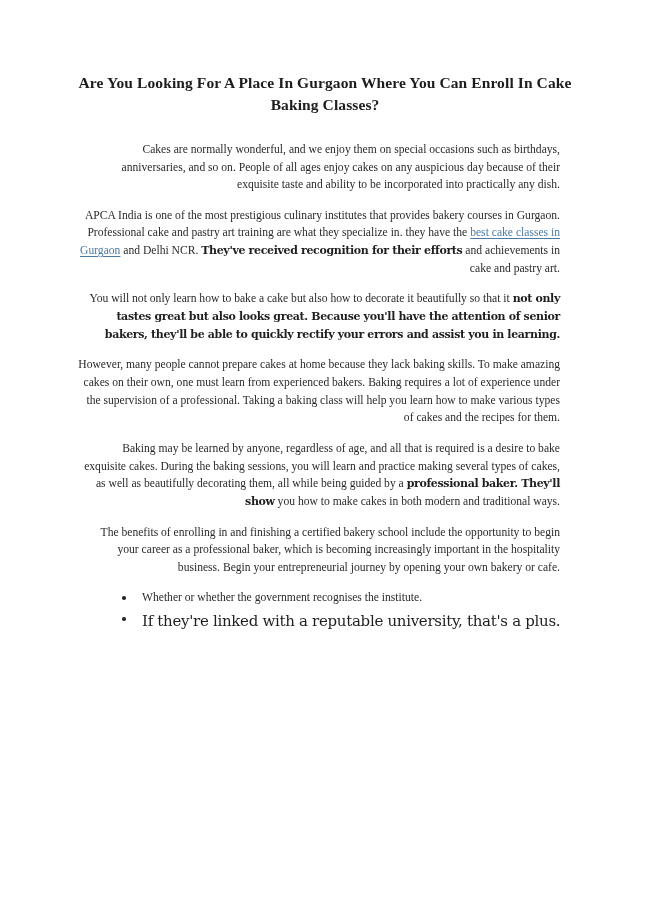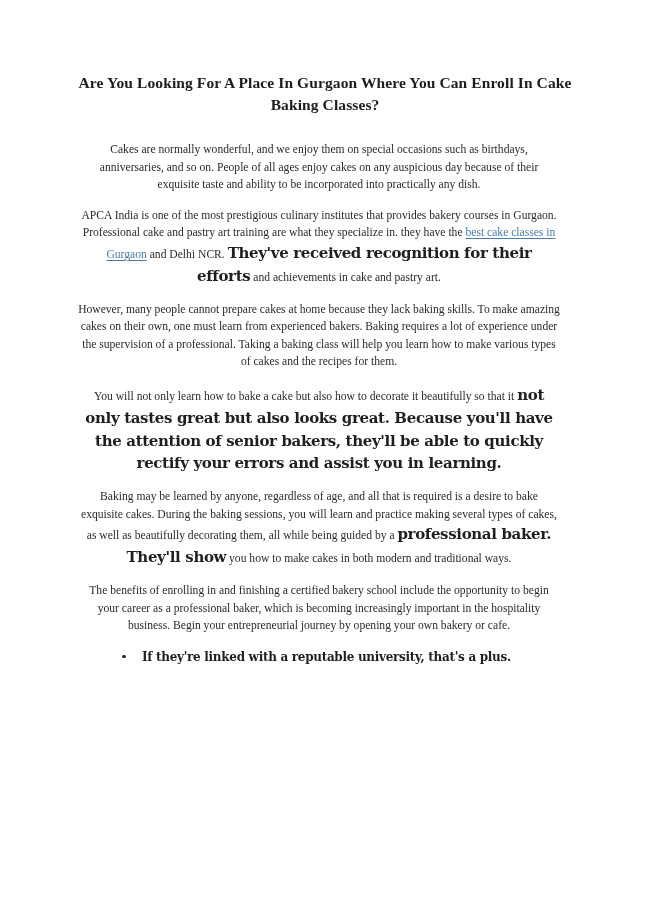--- a/index.html
+++ b/index.html
@@ -39,28 +39,28 @@
     line-height: 1.45;
     margin: 0 0 24px 0;
     letter-spacing: 0.1px;
     color: #1d1d1d;
   }
 
   .para {
     font-size: 11.6px;
     line-height: 1.52;
     margin: 0 12px 13px 0;
-    text-align: center;
+    text-align: right;
     color: #2a2a2a;
   }
 
   
   .alt {
     font-family: "DejaVu Serif", "Liberation Serif", serif;
-    font-size: 15px;
+    font-size: 11px;
     letter-spacing: -0.35px;
     font-weight: 600;
     color: #1f1f1f;
   }
 
   .doclink {
     color: #4a7ba7;
     text-decoration: underline;
     text-underline-offset: 1.5px;
   }
@@ -94,59 +94,62 @@
     left: 0;
     top: 7px;
     width: 3.6px;
     height: 3.6px;
     border-radius: 50%;
     background: #2a2a2a;
   }
 
   ul.bullets li.alt-item {
     font-family: "DejaVu Serif", "Liberation Serif", serif;
-    font-size: 12px;
+    font-size: 15px;
     letter-spacing: -0.3px;
-    font-weight: 700;
+    font-weight: 400;
     color: #1f1f1f;
   }
 </style>
 </head>
 <body>
 
 <div class="page">
   <div class="content">
 
     <h1 class="doc-title">Are You Looking For A Place In Gurgaon Where You Can Enroll In Cake Baking Classes?</h1>
 
     <p class="para">
       <span>Cakes are normally wonderful, and we enjoy them on special occasions such as birthdays, anniversaries, and so on. People of all ages enjoy cakes on any auspicious day because of their exquisite taste and ability to be incorporated into practically any dish.</span>
     </p>
 
     <p class="para">
       <span>APCA India is one of the most prestigious culinary institutes that provides bakery courses in Gurgaon. Professional cake and pastry art training are what they specialize in. they have the </span><a class="doclink" href="#">best cake classes in Gurgaon</a><span> and Delhi NCR. </span><span class="alt">They've received recognition for their efforts</span><span> and achievements in cake and pastry art.</span>
     </p>
 
     <p class="para">
-      <span>However, many people cannot prepare cakes at home because they lack baking skills. To make amazing cakes on their own, one must learn from experienced bakers. Baking requires a lot of experience under the supervision of a professional. Taking a baking class will help you learn how to make various types of cakes and the recipes for them.</span>
+      <span>You will not only learn how to bake a cake but also how to decorate it beautifully so that it </span><span class="alt">not only tastes great but also looks great. Because you'll have the attention of senior bakers, they'll be able to quickly rectify your errors and assist you in learning.</span>
     </p>
 
     <p class="para">
-      <span>You will not only learn how to bake a cake but also how to decorate it beautifully so that it </span><span class="alt">not only tastes great but also looks great. Because you'll have the attention of senior bakers, they'll be able to quickly rectify your errors and assist you in learning.</span>
+      <span>However, many people cannot prepare cakes at home because they lack baking skills. To make amazing cakes on their own, one must learn from experienced bakers. Baking requires a lot of experience under the supervision of a professional. Taking a baking class will help you learn how to make various types of cakes and the recipes for them.</span>
     </p>
 
     <p class="para">
       <span>Baking may be learned by anyone, regardless of age, and all that is required is a desire to bake exquisite cakes. During the baking sessions, you will learn and practice making several types of cakes, as well as beautifully decorating them, all while being guided by a </span><span class="alt">professional baker. They'll show</span><span> you how to make cakes in both modern and traditional ways.</span>
     </p>
 
     <p class="para">
       <span>The benefits of enrolling in and finishing a certified bakery school include the opportunity to begin your career as a professional baker, which is becoming increasingly important in the hospitality business. Begin your entrepreneurial journey by opening your own bakery or cafe.</span>
     </p>
 
 
     <ul class="bullets">
+      <li>
+        <span>Whether or whether the government recognises the institute.</span>
+      </li>
       <li class="alt-item">
         <span>If they're linked with a reputable university, that's a plus.</span>
       </li>
     </ul>
 
   </div>
 </div>
 
 </body></html>

